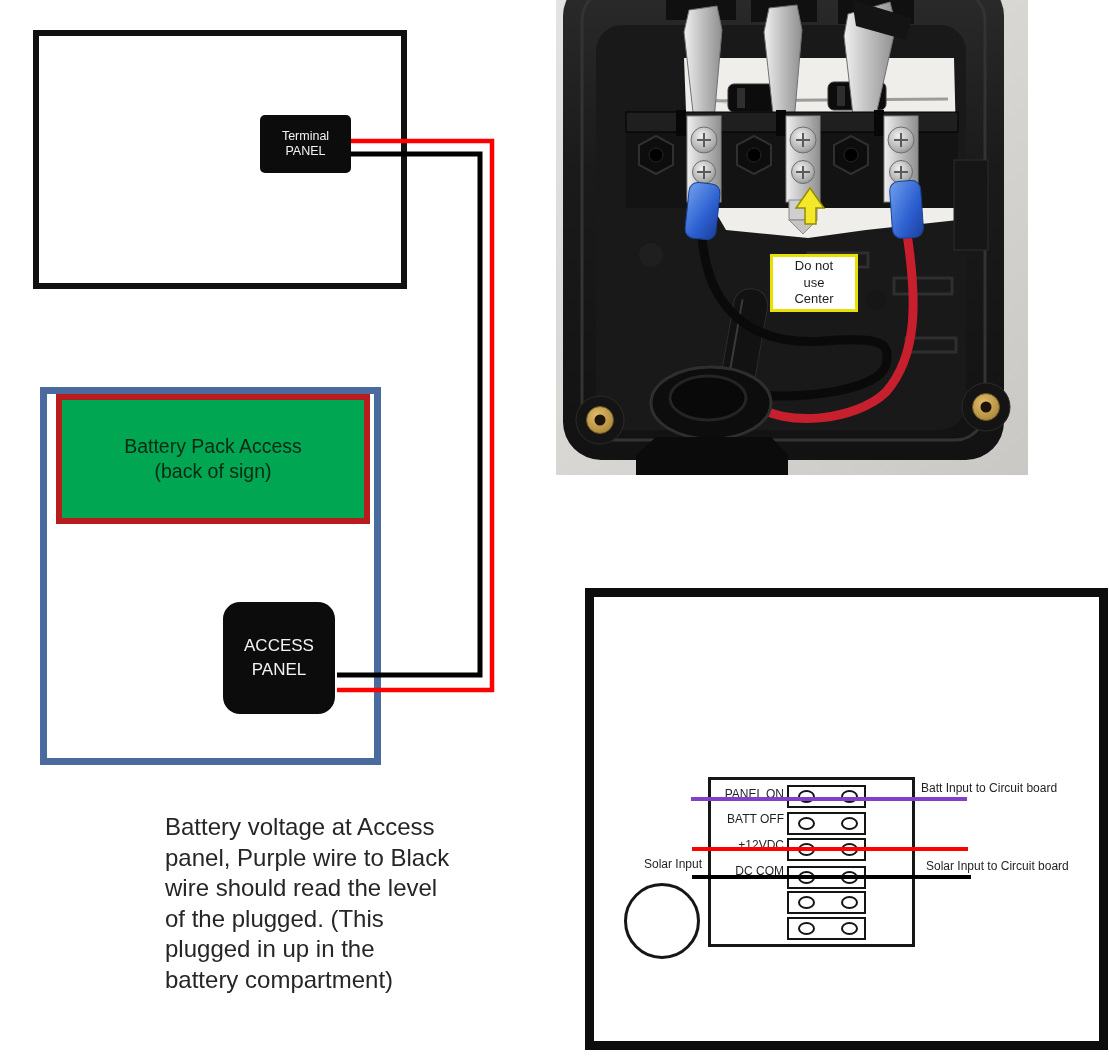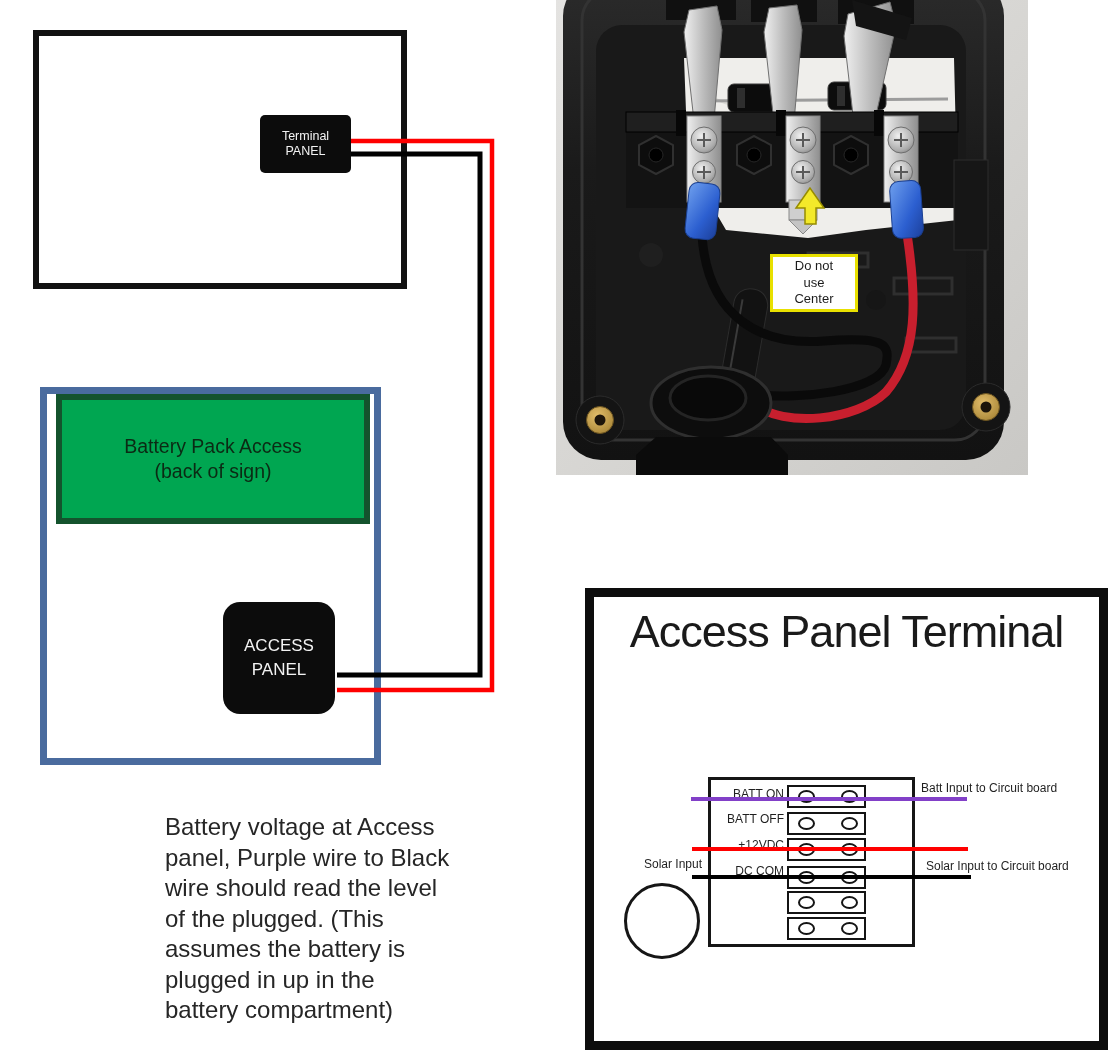--- a/index.html
+++ b/index.html
@@ -7,21 +7,21 @@
          font-family:"Liberation Sans",sans-serif;color:#232323;}
   .abs{position:absolute;}
 
   
   .solar-box{left:33px;top:30px;width:362px;height:247px;border:6px solid #111;background:#fff;z-index:1;}
   .solar-note{left:68px;top:45px;width:320px;font-size:23.5px;line-height:31px;color:#2a2a2a;}
   .solar-label{left:36px;top:236px;width:330px;text-align:center;font-size:29px;color:#2a2a2a;}
   .chip{background:#0c0c0c;color:#f2f2f2;display:flex;flex-direction:column;align-items:center;justify-content:center;z-index:2;}
   .terminal-chip{left:260px;top:115px;width:91px;height:58px;border-radius:5px;font-size:12.5px;line-height:15px;}
   .blue-box{left:40px;top:387px;width:327px;height:364px;border:7px solid #4a6b9e;background:#fff;z-index:1;}
-  .green-box{left:56px;top:394px;width:302px;height:118px;background:#00a651;border:6px solid #14532d;
+  .green-box{left:56px;top:394px;width:302px;height:118px;background:#00a651;border:6px solid #b91c1c;
              display:flex;flex-direction:column;align-items:center;justify-content:center;z-index:2;
              font-size:19.5px;line-height:25px;color:#0b2a14;text-align:center;}
   .access-chip{left:223px;top:602px;width:112px;height:112px;border-radius:17px;font-size:17px;line-height:24px;z-index:2;}
   .battery-note{left:165px;top:812px;width:345px;font-size:24px;line-height:30.5px;color:#262626;}
 
   
   .photo{left:556px;top:0px;width:472px;height:475px;z-index:1;overflow:hidden;}
   .warn-label{left:770px;top:223px;width:82px;height:52px;background:#ffffff;border:3px solid #e8e000;
               display:flex;flex-direction:column;align-items:center;justify-content:center;
               font-size:13px;line-height:16.5px;color:#1c1c1c;z-index:4;text-align:center;margin-top:31px;}
@@ -65,21 +65,20 @@
   <div class="abs chip access-chip">
     <span>ACCESS</span>
     <span>PANEL</span>
   </div>
 
   <div class="abs battery-note">
     <div>Battery voltage at Access</div>
     <div>panel, Purple wire to Black</div>
     <div>wire should read the level</div>
     <div>of the plugged.  (This</div>
-    <div>assumes the battery is</div>
     <div>plugged in up in the</div>
     <div>battery compartment)</div>
   </div>
 
   <div class="abs photo">
     <svg width="472" height="475" viewBox="0 0 472 475" xmlns="http://www.w3.org/2000/svg">
       <defs>
         <linearGradient id="bgG" x1="0" y1="0" x2="1" y2="1">
           <stop offset="0" stop-color="#e4e3e1"></stop>
             <stop offset="0.55" stop-color="#d6d5d2"></stop>
@@ -212,21 +211,20 @@
       <polygon points="254,188 240,208 249,208 249,224 260,224 260,208 268,208" fill="#f3e92a" stroke="#978c00" stroke-width="1.5"></polygon>
     </svg>
   </div>
   <div class="abs warn-label">
     <div>Do not</div>
     <div>use</div>
     <div>Center</div>
   </div>
 
   <div class="abs apt-box"></div>
-  <div class="abs apt-title">Access Panel Terminal</div>
   <div class="abs apt-container"></div>
 
   <div class="t-row" style="top:785px;">
       <div class="t-hole h1"></div>
       <div class="t-hole h2"></div>
     </div>
   <div class="t-row" style="top:812px;">
       <div class="t-hole h1"></div>
       <div class="t-hole h2"></div>
     </div>
@@ -240,21 +238,21 @@
     </div>
   <div class="t-row" style="top:891px;">
       <div class="t-hole h1"></div>
       <div class="t-hole h2"></div>
     </div>
   <div class="t-row" style="top:917px;">
       <div class="t-hole h1"></div>
       <div class="t-hole h2"></div>
     </div>
 
-  <div class="row-label" style="left:714px;top:787px;">BATT ON</div>
+  <div class="row-label" style="left:714px;top:787px;">PANEL ON</div>
   <div class="row-label" style="left:714px;top:812px;">BATT OFF</div>
   <div class="row-label" style="left:714px;top:838px;">+12VDC</div>
   <div class="row-label" style="left:714px;top:864px;">DC COM</div>
 
   <div class="side-label" style="left:630px;top:857px;width:72px;text-align:right;">Solar Input</div>
   <div class="side-label" style="left:921px;top:781px;text-align:center;">Batt Input to Circuit board</div>
   <div class="side-label" style="left:926px;top:859px;">Solar Input to Circuit board</div>
   <div class="abs solar-circle"></div>
 
   <svg id="wires" width="1109" height="1061" viewBox="0 0 1109 1061">

